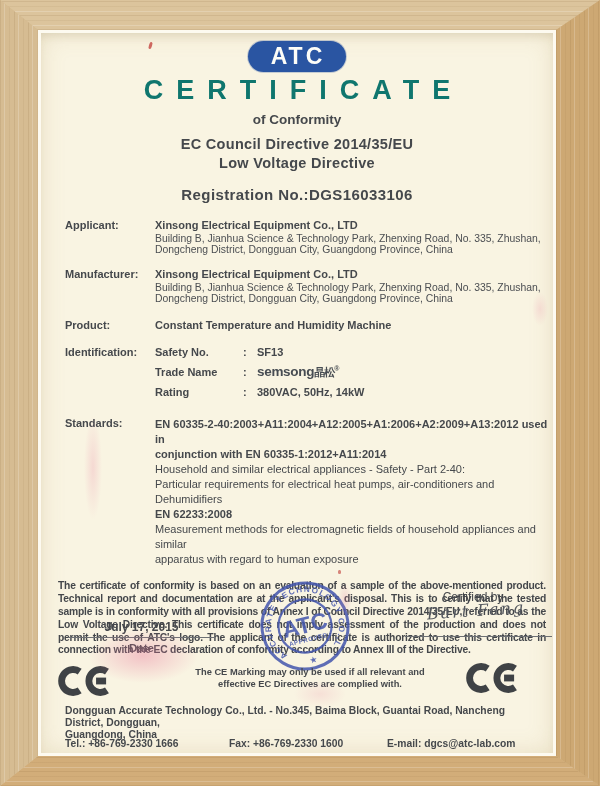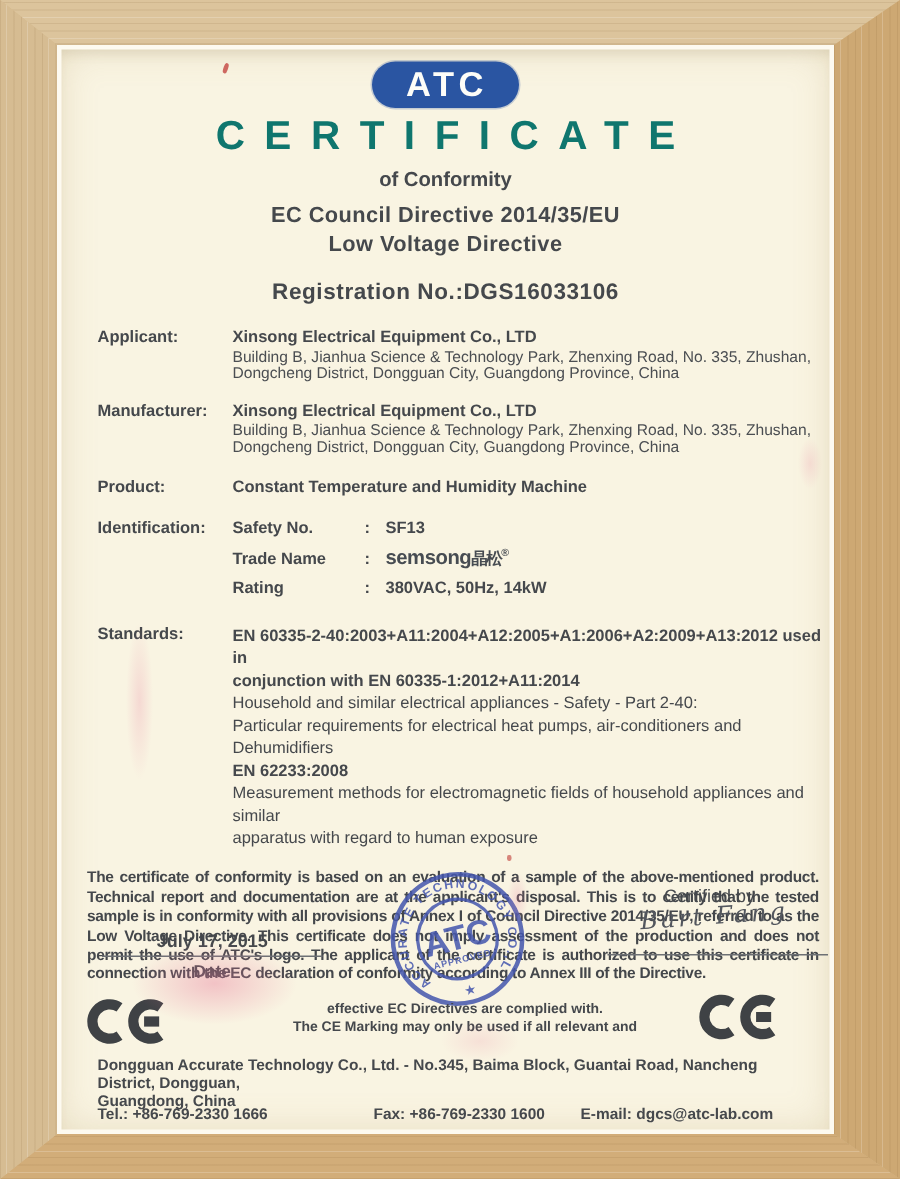--- a/index.html
+++ b/index.html
@@ -45,21 +45,21 @@
   .certified{left:365px;top:560px;width:140px;text-align:center;font-size:12px;font-weight:normal;}
   .signature{left:368px;top:571px;width:140px;text-align:center;font-family:"DejaVu Serif",serif;font-style:italic;font-size:16px;color:#53575e;transform:rotate(-4deg);letter-spacing:2px;}
   .sig-line{left:367px;top:606px;width:147px;border-top:1.5px solid #6d7074;}
   .date-value{left:30px;top:590px;width:147px;text-align:center;font-size:12px;font-weight:bold;}
   .date-line{left:30px;top:607px;width:147px;border-top:1.5px solid #6d7074;}
   .date-label{left:30px;top:612px;width:147px;text-align:center;font-size:11.5px;font-weight:bold;}
   .ce-note{left:147px;top:637px;width:250px;text-align:center;font-size:9.3px;font-weight:bold;line-height:11.5px;}
   .issuer{left:27px;top:675px;width:475px;font-size:10.3px;font-weight:bold;line-height:12px;}
   .contacts{left:27px;top:708px;width:485px;height:14px;font-size:10.3px;font-weight:bold;}
   .contacts .tel{position:absolute;left:0;}
-  .contacts .fax{position:absolute;left:184px;}
+  .contacts .fax{position:absolute;left:164px;}
   .contacts .email{position:absolute;left:322px;}
 
   .ce{position:absolute;}
   .ce-left{left:20px;top:628px;}
   .ce-right{left:428px;top:625px;}
 
   .stamp{left:220px;top:549px;width:94px;height:94px;opacity:.85;}
 
   .stain{position:absolute;pointer-events:none;}
   .pink{background:radial-gradient(closest-side,rgba(231,120,155,.4),rgba(231,120,155,0));}
@@ -178,22 +178,22 @@
   </svg>
   <svg class="ce ce-right" width="56" height="46" viewBox="0 0 78 44">
     <g fill="none" stroke="#3f4245" stroke-width="9.5">
       <path d="M30.2,8.9 A16,16 0 1 0 30.2,35.1"></path>
       <path d="M68.2,8.9 A16,16 0 1 0 68.2,35.1"></path>
       <line x1="53" y1="22" x2="67" y2="22"></line>
     </g>
   </svg>
 
   <div class="abs ce-note">
+    <div>The CE Marking may only be used if all relevant and</div>
     <div>effective EC Directives are complied with.</div>
-    <div>The CE Marking may only be used if all relevant and</div>
   </div>
 
   <div class="abs issuer">
     <div>Dongguan Accurate Technology Co., Ltd. - No.345, Baima Block, Guantai Road, Nancheng District, Dongguan,</div>
     <div>Guangdong, China</div>
   </div>
   <div class="abs contacts">
     <span class="tel">Tel.: +86-769-2330 1666</span>
     <span class="fax">Fax: +86-769-2330 1600</span>
     <span class="email">E-mail: dgcs@atc-lab.com</span>

